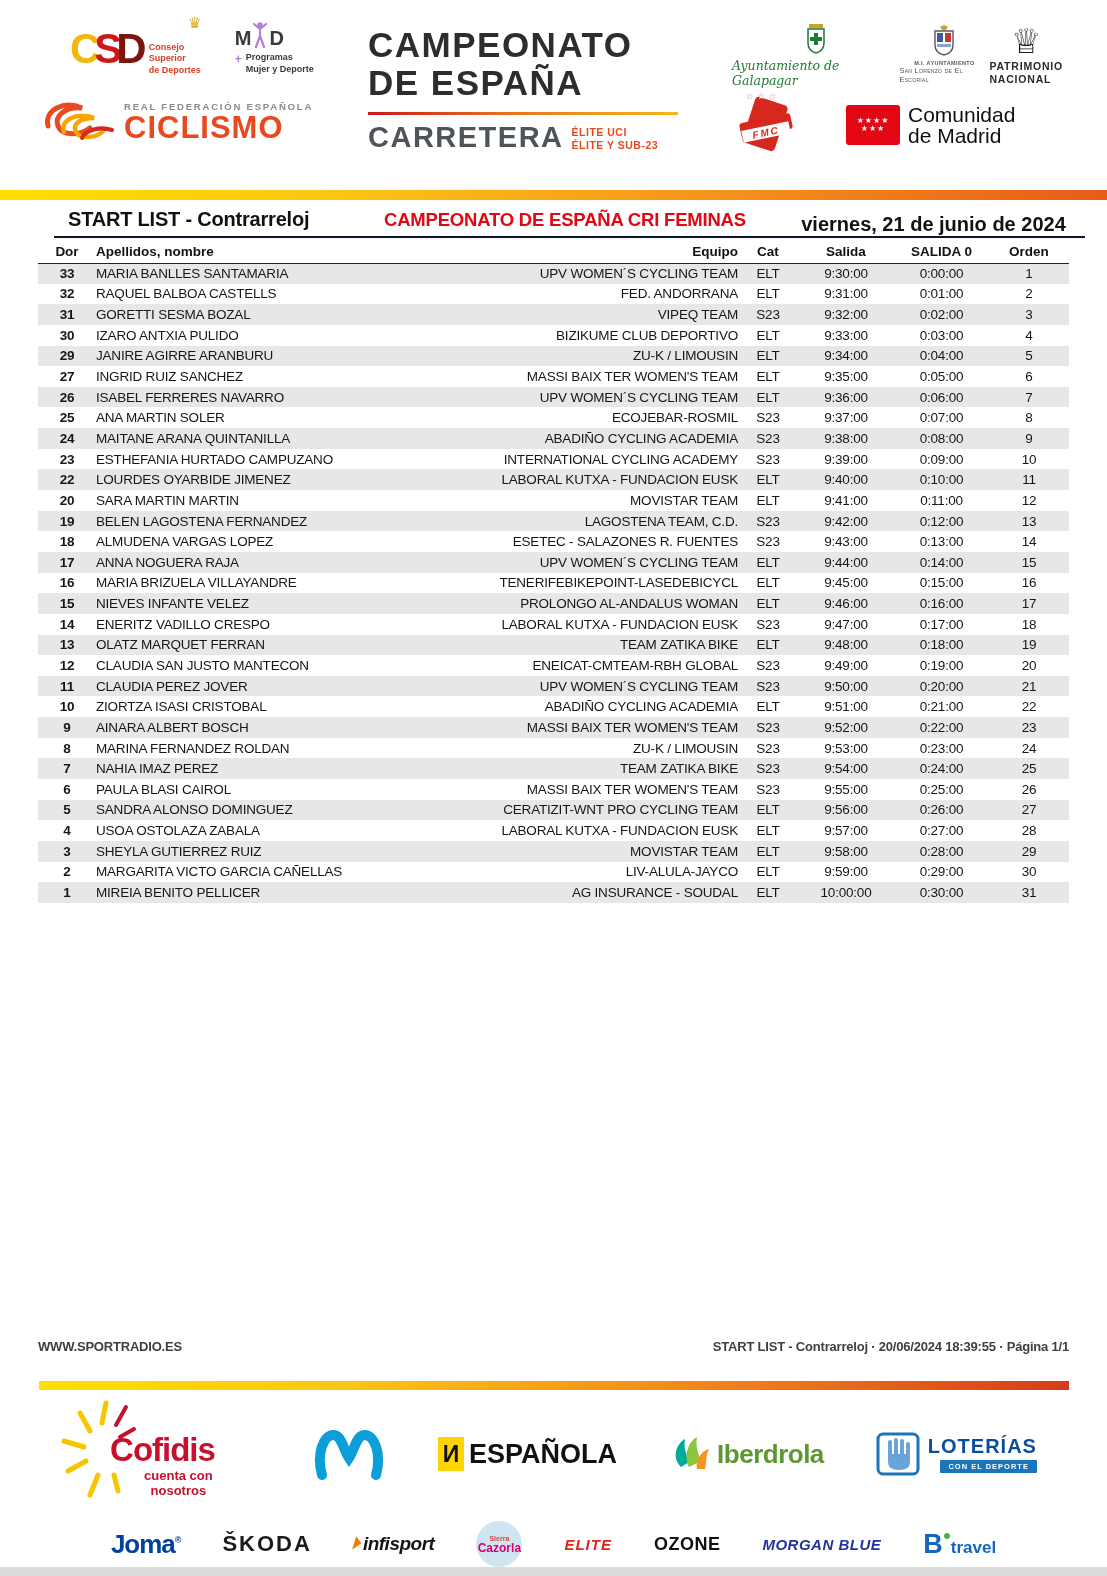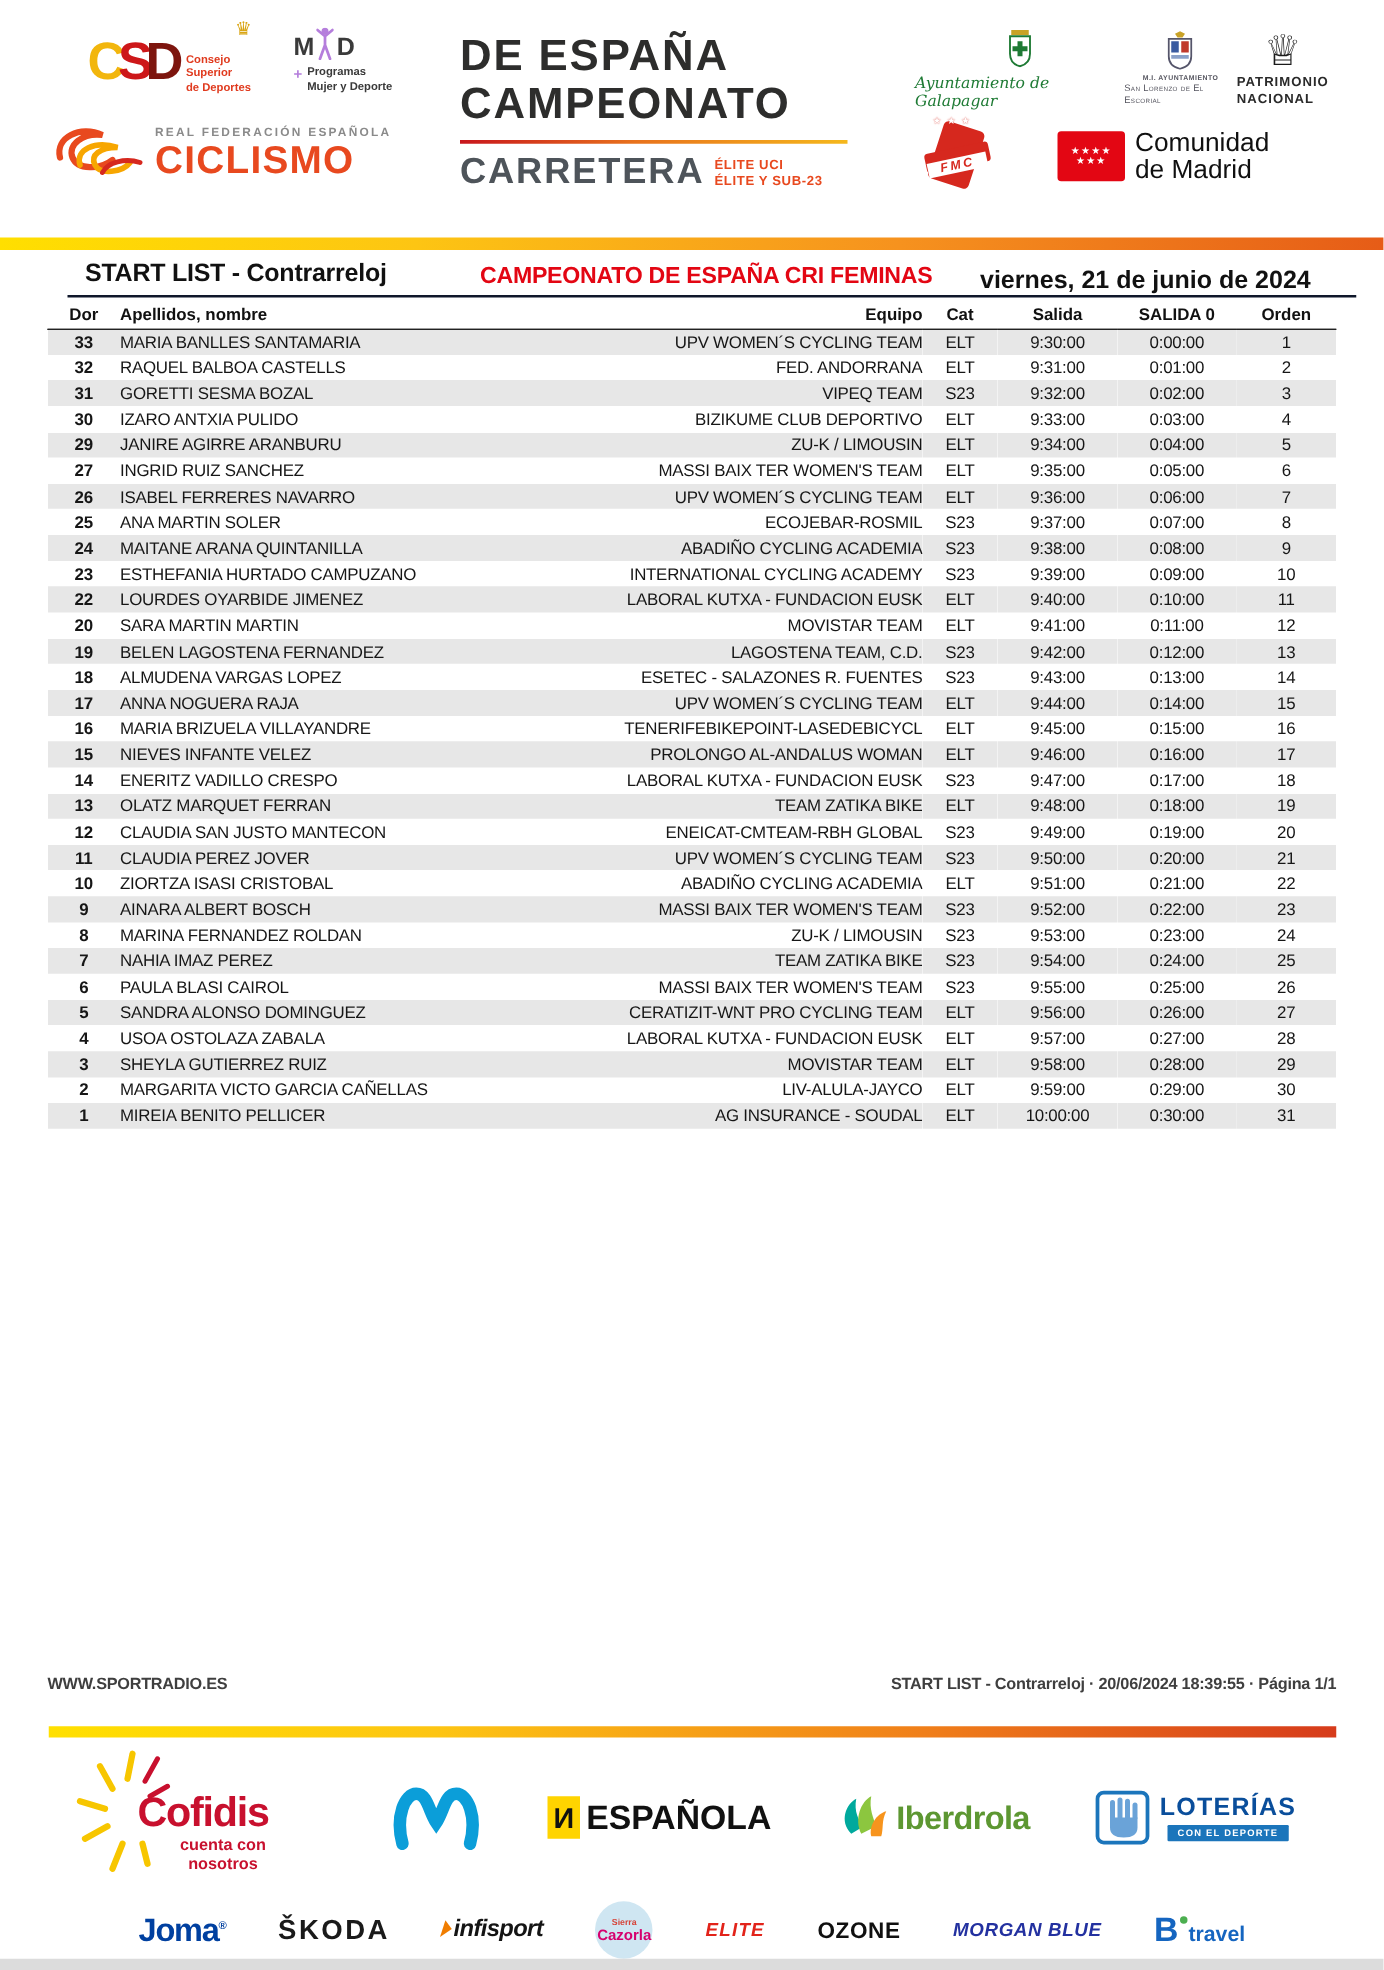--- a/index.html
+++ b/index.html
@@ -65,21 +65,21 @@
   .grad-top { position:absolute; top:190px; left:0; width:1107px; height:10px;
               background:linear-gradient(90deg,#ffdf00 0%, #fdc513 30%, #f6921e 65%, #e65c17 100%); }
   .grad-bottom { position:absolute; top:1381px; left:39px; width:1030px; height:9px;
               background:linear-gradient(90deg,#ffe000 0%, #fdc513 30%, #f07f1a 68%, #d63b1b 100%); }
 
   
   .titlebar { position:absolute; top:203px; left:54px; width:1031px; height:35px;
               border-bottom:2px solid #0f172a; display:flex; align-items:center; }
   .tb-left { width:330px; font-size:20px; font-weight:700; color:#111; padding-left:14px; letter-spacing:-0.2px; }
   .tb-center { width:400px; font-size:18.5px; font-weight:700; color:#e30613; letter-spacing:-0.2px; }
-  .tb-right { flex:1; text-align:left; font-size:20px; font-weight:700; color:#111; padding-right:2px; align-self:flex-end; }
+  .tb-right { flex:1; text-align:center; font-size:20px; font-weight:700; color:#111; padding-right:2px; align-self:flex-end; }
 
   
   .tablewrap { position:absolute; top:240px; left:38px; width:1031px; }
   table { width:100%; border-collapse:collapse; table-layout:fixed; }
   th { font-size:13.5px; font-weight:700; color:#111; height:23px; border-bottom:1.5px solid #222; vertical-align:middle; }
   td { font-size:13.5px; color:#161616; height:20.65px; vertical-align:middle; letter-spacing:-0.2px; overflow:hidden; white-space:nowrap; }
   tbody tr:nth-child(odd) { background:#e7e7e7; }
   .col0 { width:58px;  text-align:center; }
   .col1 { width:312px; text-align:left; }
   .col2 { width:330px; text-align:right; }
@@ -105,21 +105,21 @@
   .cofidis-tag { position:absolute; left:74px; top:70px; font-size:13px; font-weight:700; color:#c8102e; text-align:center; line-height:1.15; white-space:pre-line; }
 
   .inverse { display:flex; align-items:center; gap:5px; }
   .inverse-box { width:26px; height:34px; background:#ffd400; color:#111; font-size:23px; font-weight:800; display:flex; align-items:center; justify-content:center; }
   .inverse-name { font-size:27px; font-weight:800; color:#111; letter-spacing:0px; }
 
   .iberdrola { display:flex; align-items:center; gap:6px; }
   .iberdrola-name { font-size:26px; font-weight:600; color:#5d9732; letter-spacing:-0.5px; }
 
   .loterias { display:flex; align-items:center; gap:8px; }
-  .lot-text { display:flex; flex-direction:column; align-items:center; gap:2px; }
+  .lot-text { display:flex; flex-direction:column; align-items:flex-end; gap:2px; }
   .lot-name { font-size:20px; font-weight:800; color:#0a4e9b; letter-spacing:1px; }
   .lot-badge { background:#1b75bb; color:#fff; font-size:7.5px; font-weight:700; letter-spacing:1px; padding:2px 8px; border-radius:1px; }
 
   .joma { font-size:26px; font-weight:800; color:#0040a0; letter-spacing:-1px; }
   .joma sup { font-size:9px; }
   .skoda { font-size:22px; font-weight:800; color:#1a1a1a; letter-spacing:2px; }
   .infisport { display:flex; align-items:center; gap:2px; }
   .infi-tri { width:0; height:0; border-left:7px solid #f07d00; border-top:5px solid transparent; border-bottom:9px solid transparent; transform:rotate(18deg); }
   .infi-name { font-size:19px; font-weight:800; font-style:italic; color:#141414; letter-spacing:-0.5px; }
   .cazorla { width:46px; height:46px; border-radius:50%; background:#cfe6f2; display:flex; flex-direction:column; align-items:center; justify-content:center; line-height:1; }
@@ -173,22 +173,22 @@
           <path d="M40 46 C44 38 58 34 70 38" fill="none" stroke="#d6281e" stroke-width="4" stroke-linecap="round"></path>
         </svg>
         <div class="rfec-text">
           <span class="rfec-line1">REAL FEDERACIÓN ESPAÑOLA</span>
           <span class="rfec-line2">CICLISMO</span>
         </div>
       </div>
     </div>
 
     <div class="m-center">
+      <div class="ev-title">CAMPEONATO</div>
       <div class="ev-title">DE ESPAÑA</div>
-      <div class="ev-title">CAMPEONATO</div>
       <div class="ev-rule"></div>
       <div class="ev-sub-row">
         <span class="ev-sub">CARRETERA</span>
         <span class="ev-tags">
           <span class="ev-tag">ÉLITE UCI</span>
           <span class="ev-tag">ÉLITE Y SUB-23</span>
         </span>
       </div>
     </div>
 

